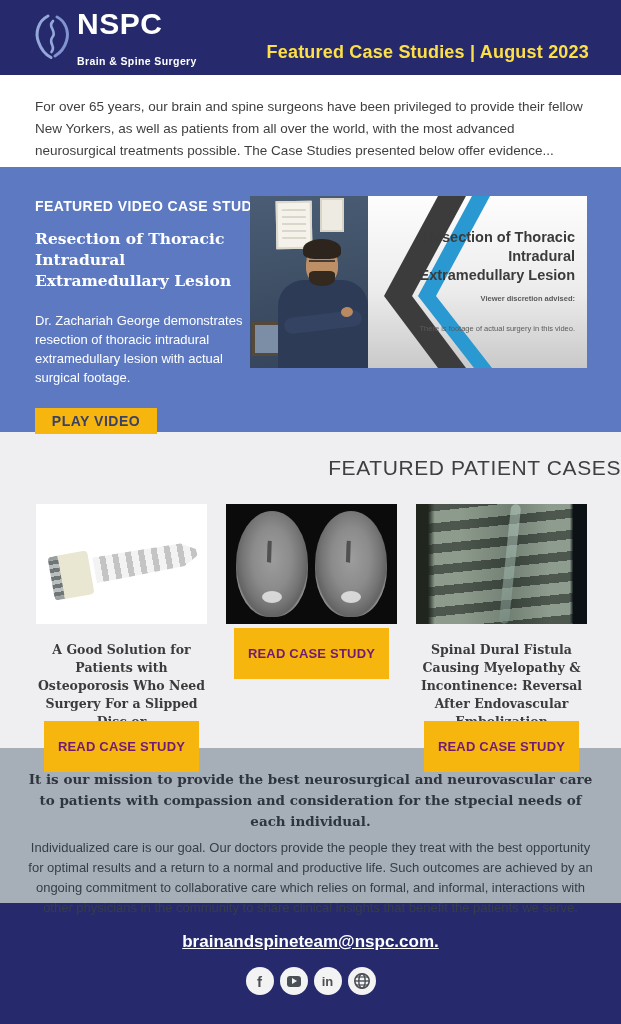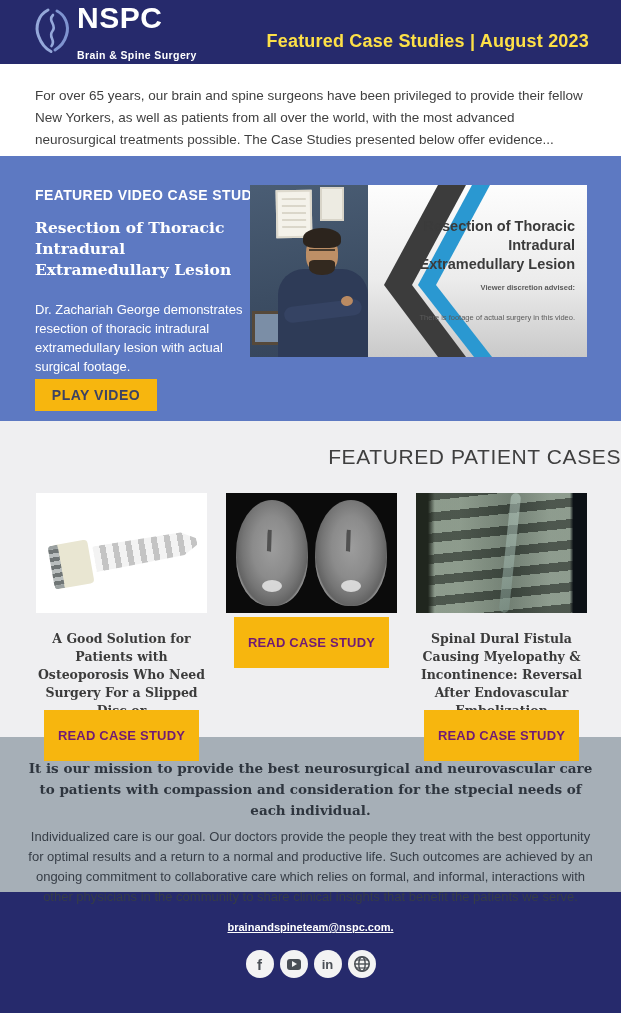--- a/index.html
+++ b/index.html
@@ -6,21 +6,21 @@
   html,body { background:#ffffff; }
   body {
     width:621px; margin:0 auto;
     font-family:"Liberation Sans", sans-serif;
     -webkit-font-smoothing:antialiased;
   }
   .email { width:621px; }
 
   
   .header {
-    height:64px; background:#262a6c; color:#fff;
+    height:75px; background:#262a6c; color:#fff;
     display:flex; align-items:center; justify-content:space-between;
     padding:0 32px 0 33px;
   }
   .logo { display:flex; align-items:center; gap:6px; cursor:pointer; }
   .logo-text .logo-name {
     font-size:30px; font-weight:bold; letter-spacing:.5px; line-height:1; color:#fff;
   }
   .logo-text .logo-tagline {
     font-size:10.5px; font-weight:700; letter-spacing:.4px; color:#fff; margin-top:16px;
   }
@@ -43,21 +43,21 @@
     font-family:"DejaVu Serif", serif; font-weight:bold;
     font-size:15.5px; line-height:1.35; width:218px; margin-top:15px;
   }
   .video-desc { font-size:13px; line-height:19px; width:215px; margin-top:19px; }
   .btn {
     display:inline-block; background:#f7b60e; border:none; cursor:pointer;
     font-family:"Liberation Sans", sans-serif; font-weight:bold; color:#3d3d35;
     text-align:center;
   }
   .play-btn {
-    margin-top:3px; width:122px; height:32px; font-size:14px; letter-spacing:.5px;
+    margin-top:21px; width:122px; height:26px; font-size:14px; letter-spacing:.5px;
     color:#3c4263;
   }
 
   
   .thumb {
     position:absolute; left:250px; top:29px; width:337px; height:172px;
     overflow:hidden; cursor:pointer; background:#e8e8e8;
   }
   .thumb-photo {
     position:absolute; left:0; top:0; width:120px; height:100%;
@@ -199,21 +199,21 @@
   .mission-heading {
     font-family:"DejaVu Serif", serif; font-weight:bold;
     font-size:13.5px; line-height:21px; color:#2e353e;
   }
   .mission-body { margin-top:6px; font-size:13px; line-height:20px; color:#363d46; }
 
   
   .footer { height:121px; background:#262a6c; color:#fff; text-align:center; padding-top:25px; }
   .footer-contact { font-size:12.5px; font-weight:bold; line-height:18px; padding:0 40px; }
   .footer-email {
-    display:inline-block; margin-top:4px; font-size:11px; font-weight:bold;
+    display:inline-block; margin-top:4px; font-size:17px; font-weight:bold;
     color:#fff; text-decoration:underline; cursor:pointer;
   }
   .social-row { margin-top:15px; display:flex; justify-content:center; gap:6px; }
   .social-icon {
     width:28px; height:28px; border-radius:50%; background:#f3f3f3;
     display:flex; align-items:center; justify-content:center; cursor:pointer;
     color:#4a4f55;
   }
   .social-glyph { font-size:15px; font-weight:bold; font-family:"Liberation Sans",sans-serif; line-height:1; }
   .yt-box {

